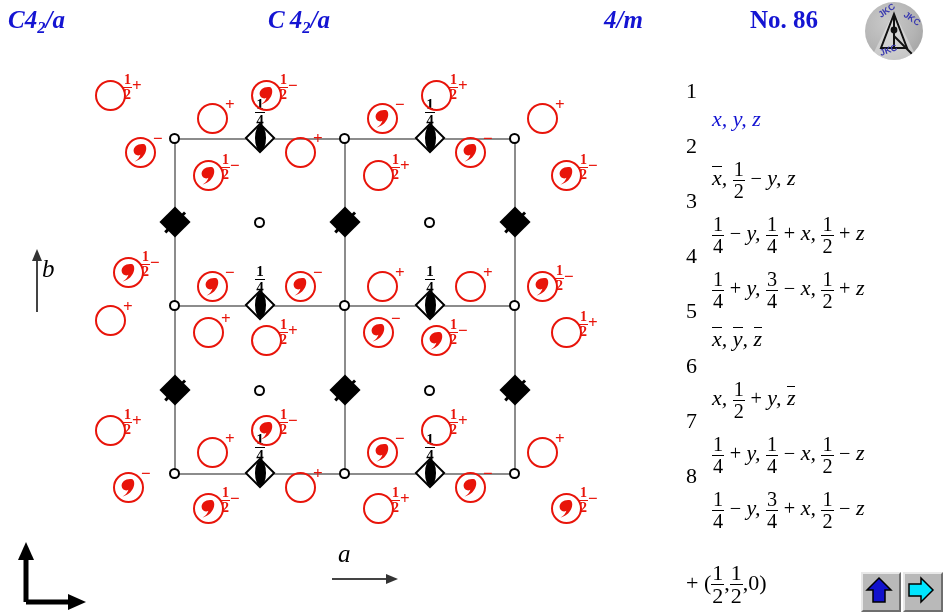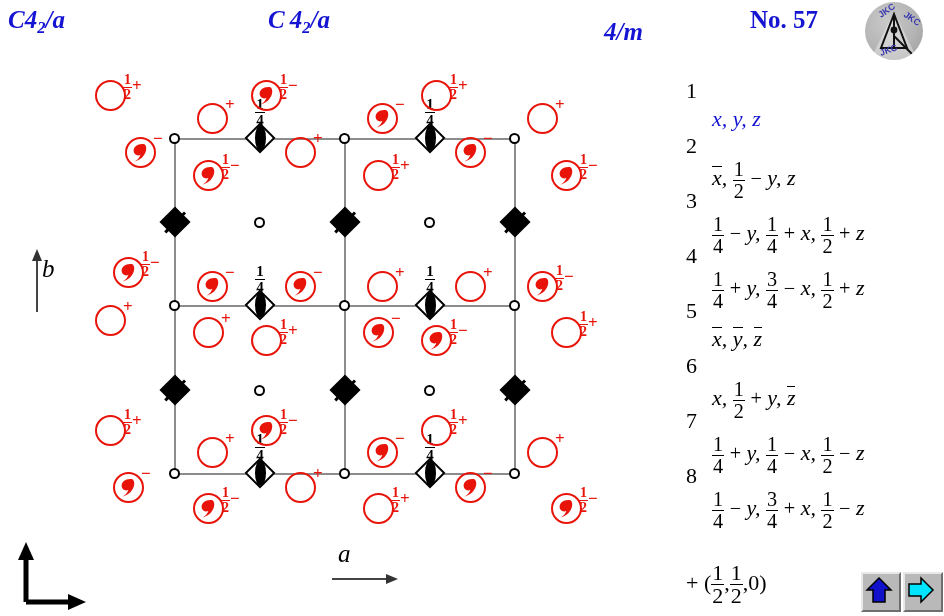--- a/index.html
+++ b/index.html
@@ -10,21 +10,21 @@
   .abs{position:absolute;}
 
   
   .hdr{
     color:#1414d2;font-family:"Liberation Serif",serif;font-weight:bold;
     font-size:25px;font-style:italic;white-space:nowrap;
   }
   .hdr sub{font-size:0.66em;font-style:italic;vertical-align:-0.28em;}
   #hdr-sym1{left:8px;top:6px;}
   #hdr-sym2{left:268px;top:6px;}
-  #hdr-pg{left:604px;top:18px;}
+  #hdr-pg{left:604px;top:6px;}
   #hdr-no{left:750px;top:6px;font-style:normal;}
 
   
   #logo{left:865px;top:2px;width:58px;height:58px;border-radius:50%;
         background:radial-gradient(circle at 38% 34%,#c9c9c9 0%,#b4b4b4 55%,#9a9a9a 100%);}
   #logo svg{display:block;}
 
   
   #diagram{left:0;top:60px;width:670px;height:556px;}
 
@@ -88,21 +88,21 @@
 </style>
 </head>
 <body>
 
 <div class="abs hdr" id="hdr-sym1"><span>C4</span><sub>2</sub><span>/a</span></div>
 
 <div class="abs hdr" id="hdr-sym2"><span>C</span> <span>4</span><sub>2</sub><span>/a</span></div>
 
 <div class="abs hdr" id="hdr-pg">4/m</div>
 
-<div class="abs hdr" id="hdr-no">No. 57</div>
+<div class="abs hdr" id="hdr-no">No. 86</div>
 
 <div class="abs" id="logo">
   <svg width="58" height="58" viewBox="0 0 58 58">
     <defs>
         <clipPath id="cc">
           <circle cx="29" cy="29" r="29"></circle>
         </clipPath>
       </defs>
     <g clip-path="url(#cc)">
       <polygon points="29,10 5,58 53,58" fill="#ffffff" opacity="0.35"></polygon>

